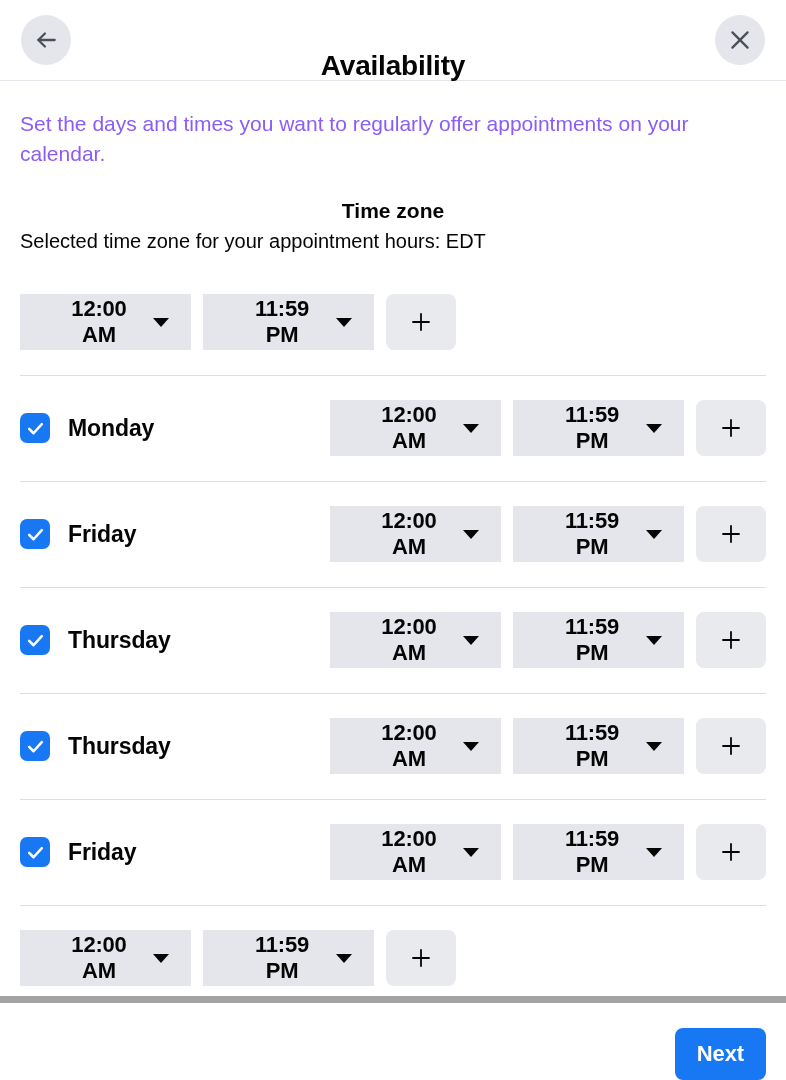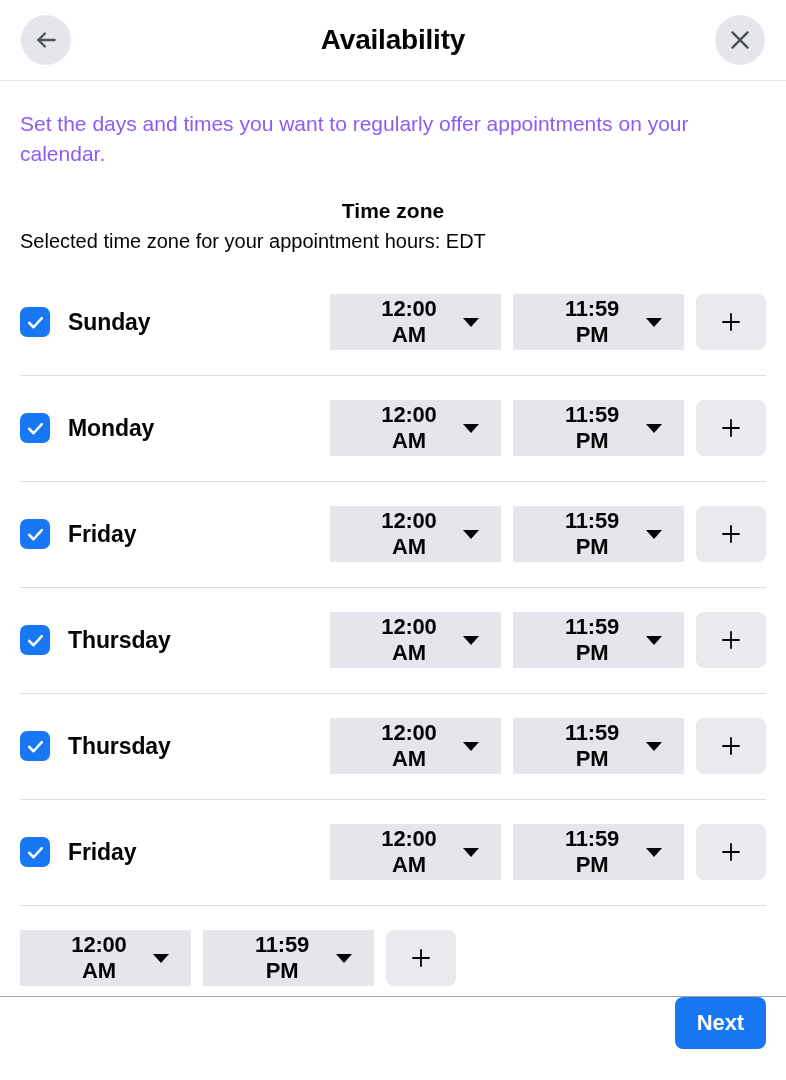--- a/index.html
+++ b/index.html
@@ -22,21 +22,21 @@
     flex-direction: column;
   }
 
   
   .header {
     position: relative;
     height: 81px;
     flex: 0 0 81px;
     border-bottom: 1px solid #e4e6eb;
     display: flex;
-    align-items: center;
+    align-items: flex-end;
     justify-content: center;
   }
 
   .header-title {
     font-size: 28px;
     font-weight: bold;
     letter-spacing: -0.2px;
     color: #050505;
     line-height: 1;
   }
@@ -187,23 +187,23 @@
     align-items: center;
     justify-content: center;
     cursor: pointer;
     padding: 0;
   }
   .add-btn svg { display: block; }
 
   
   .footer {
     flex: 0 0 84px;
-    border-top: 1px solid #a3a3a3;
-    display: flex;
-    align-items: flex-start;
+    border-top: 7px solid #a3a3a3;
+    display: flex;
+    align-items: flex-end;
     justify-content: flex-end;
     padding: 0 20px;
   }
 
   .next-btn {
     background: #1877f2;
     color: #ffffff;
     border: none;
     border-radius: 8px;
     height: 52px;
@@ -245,30 +245,20 @@
   <div class="content">
 
     <p class="intro">Set the days and times you want to regularly offer appointments on your calendar.</p>
 
     <h2 class="tz-heading">Time zone</h2>
     <p class="tz-sub">Selected time zone for your appointment hours: EDT</p>
 
     <div class="days">
 
       <div class="day-row">
-        <div class="day-left">
-          <button class="checkbox">
-            <span>
-              <svg width="19" height="19" viewBox="0 0 24 24" fill="none" stroke="#ffffff" stroke-width="3.2" stroke-linecap="round" stroke-linejoin="round">
-                <polyline points="4 12.5 9.5 18 20 6.5"></polyline>
-              </svg>
-            </span>
-          </button>
-          <span class="day-label">Sunday</span>
-        </div>
         <div class="day-right">
           <button class="time-select">
             <span class="time-text">12:00 AM</span>
             <span class="caret"></span>
           </button>
           <button class="time-select">
             <span class="time-text">11:59 PM</span>
             <span class="caret"></span>
           </button>
           <button class="add-btn">

